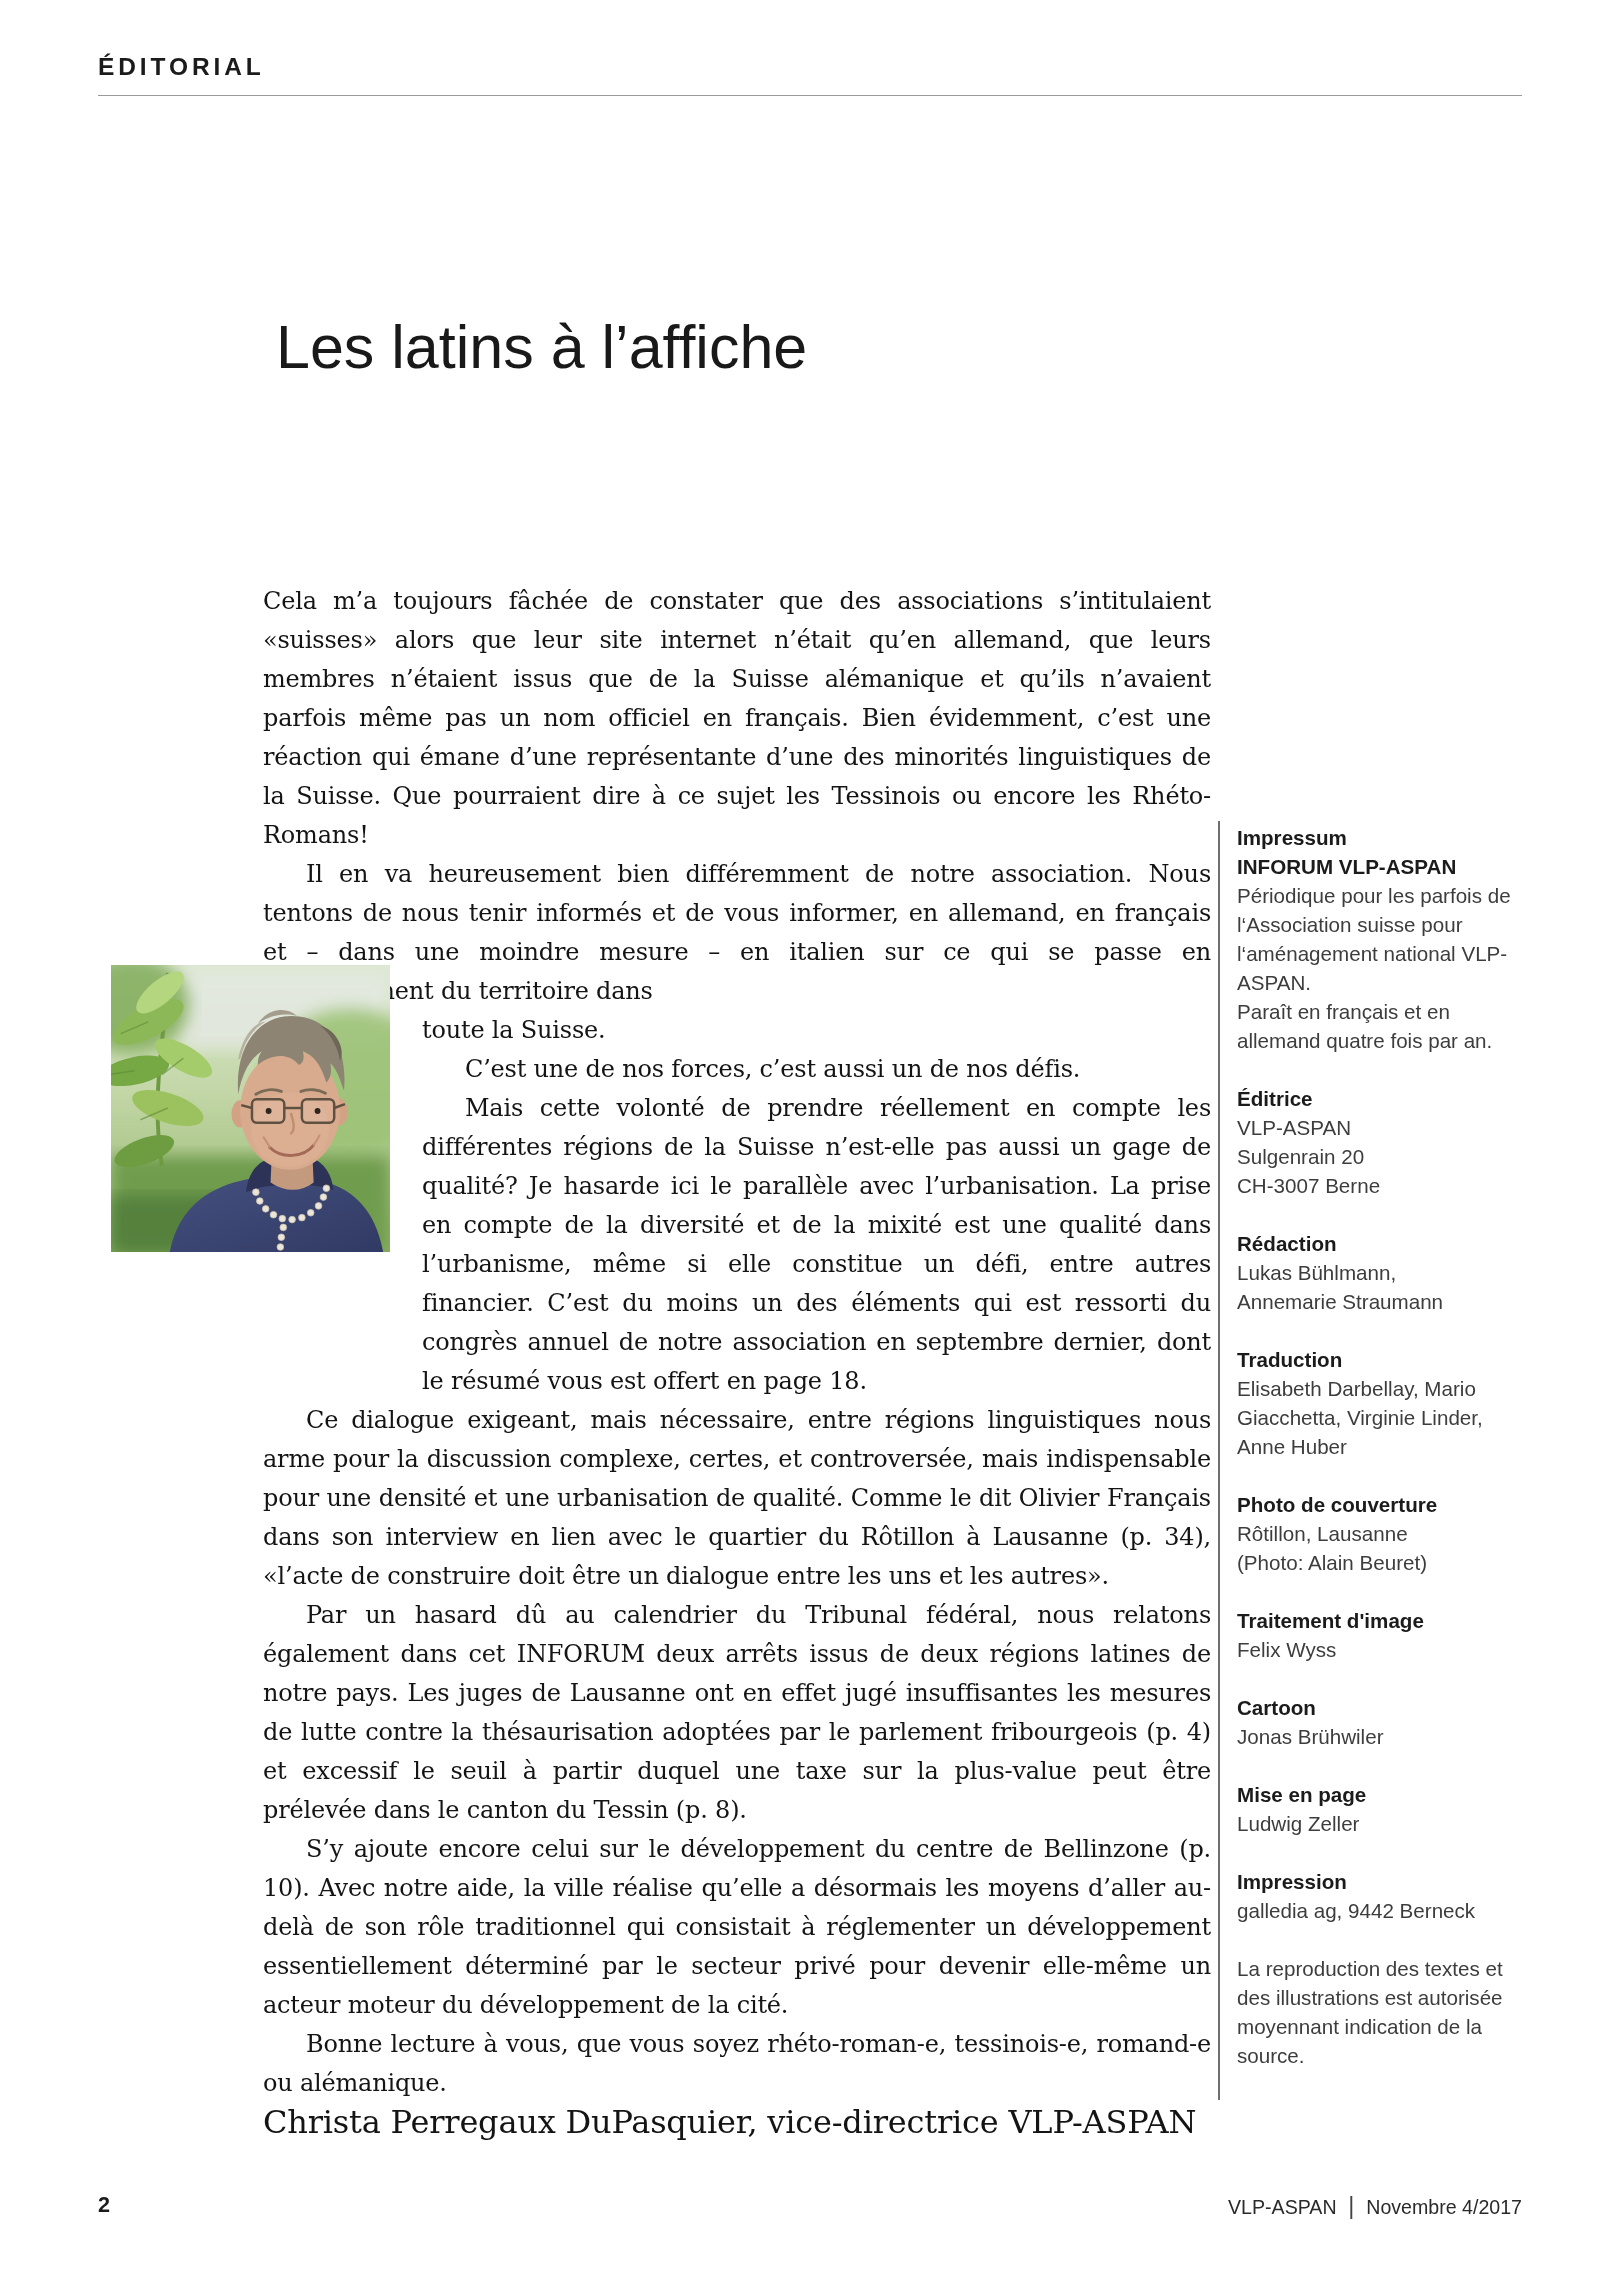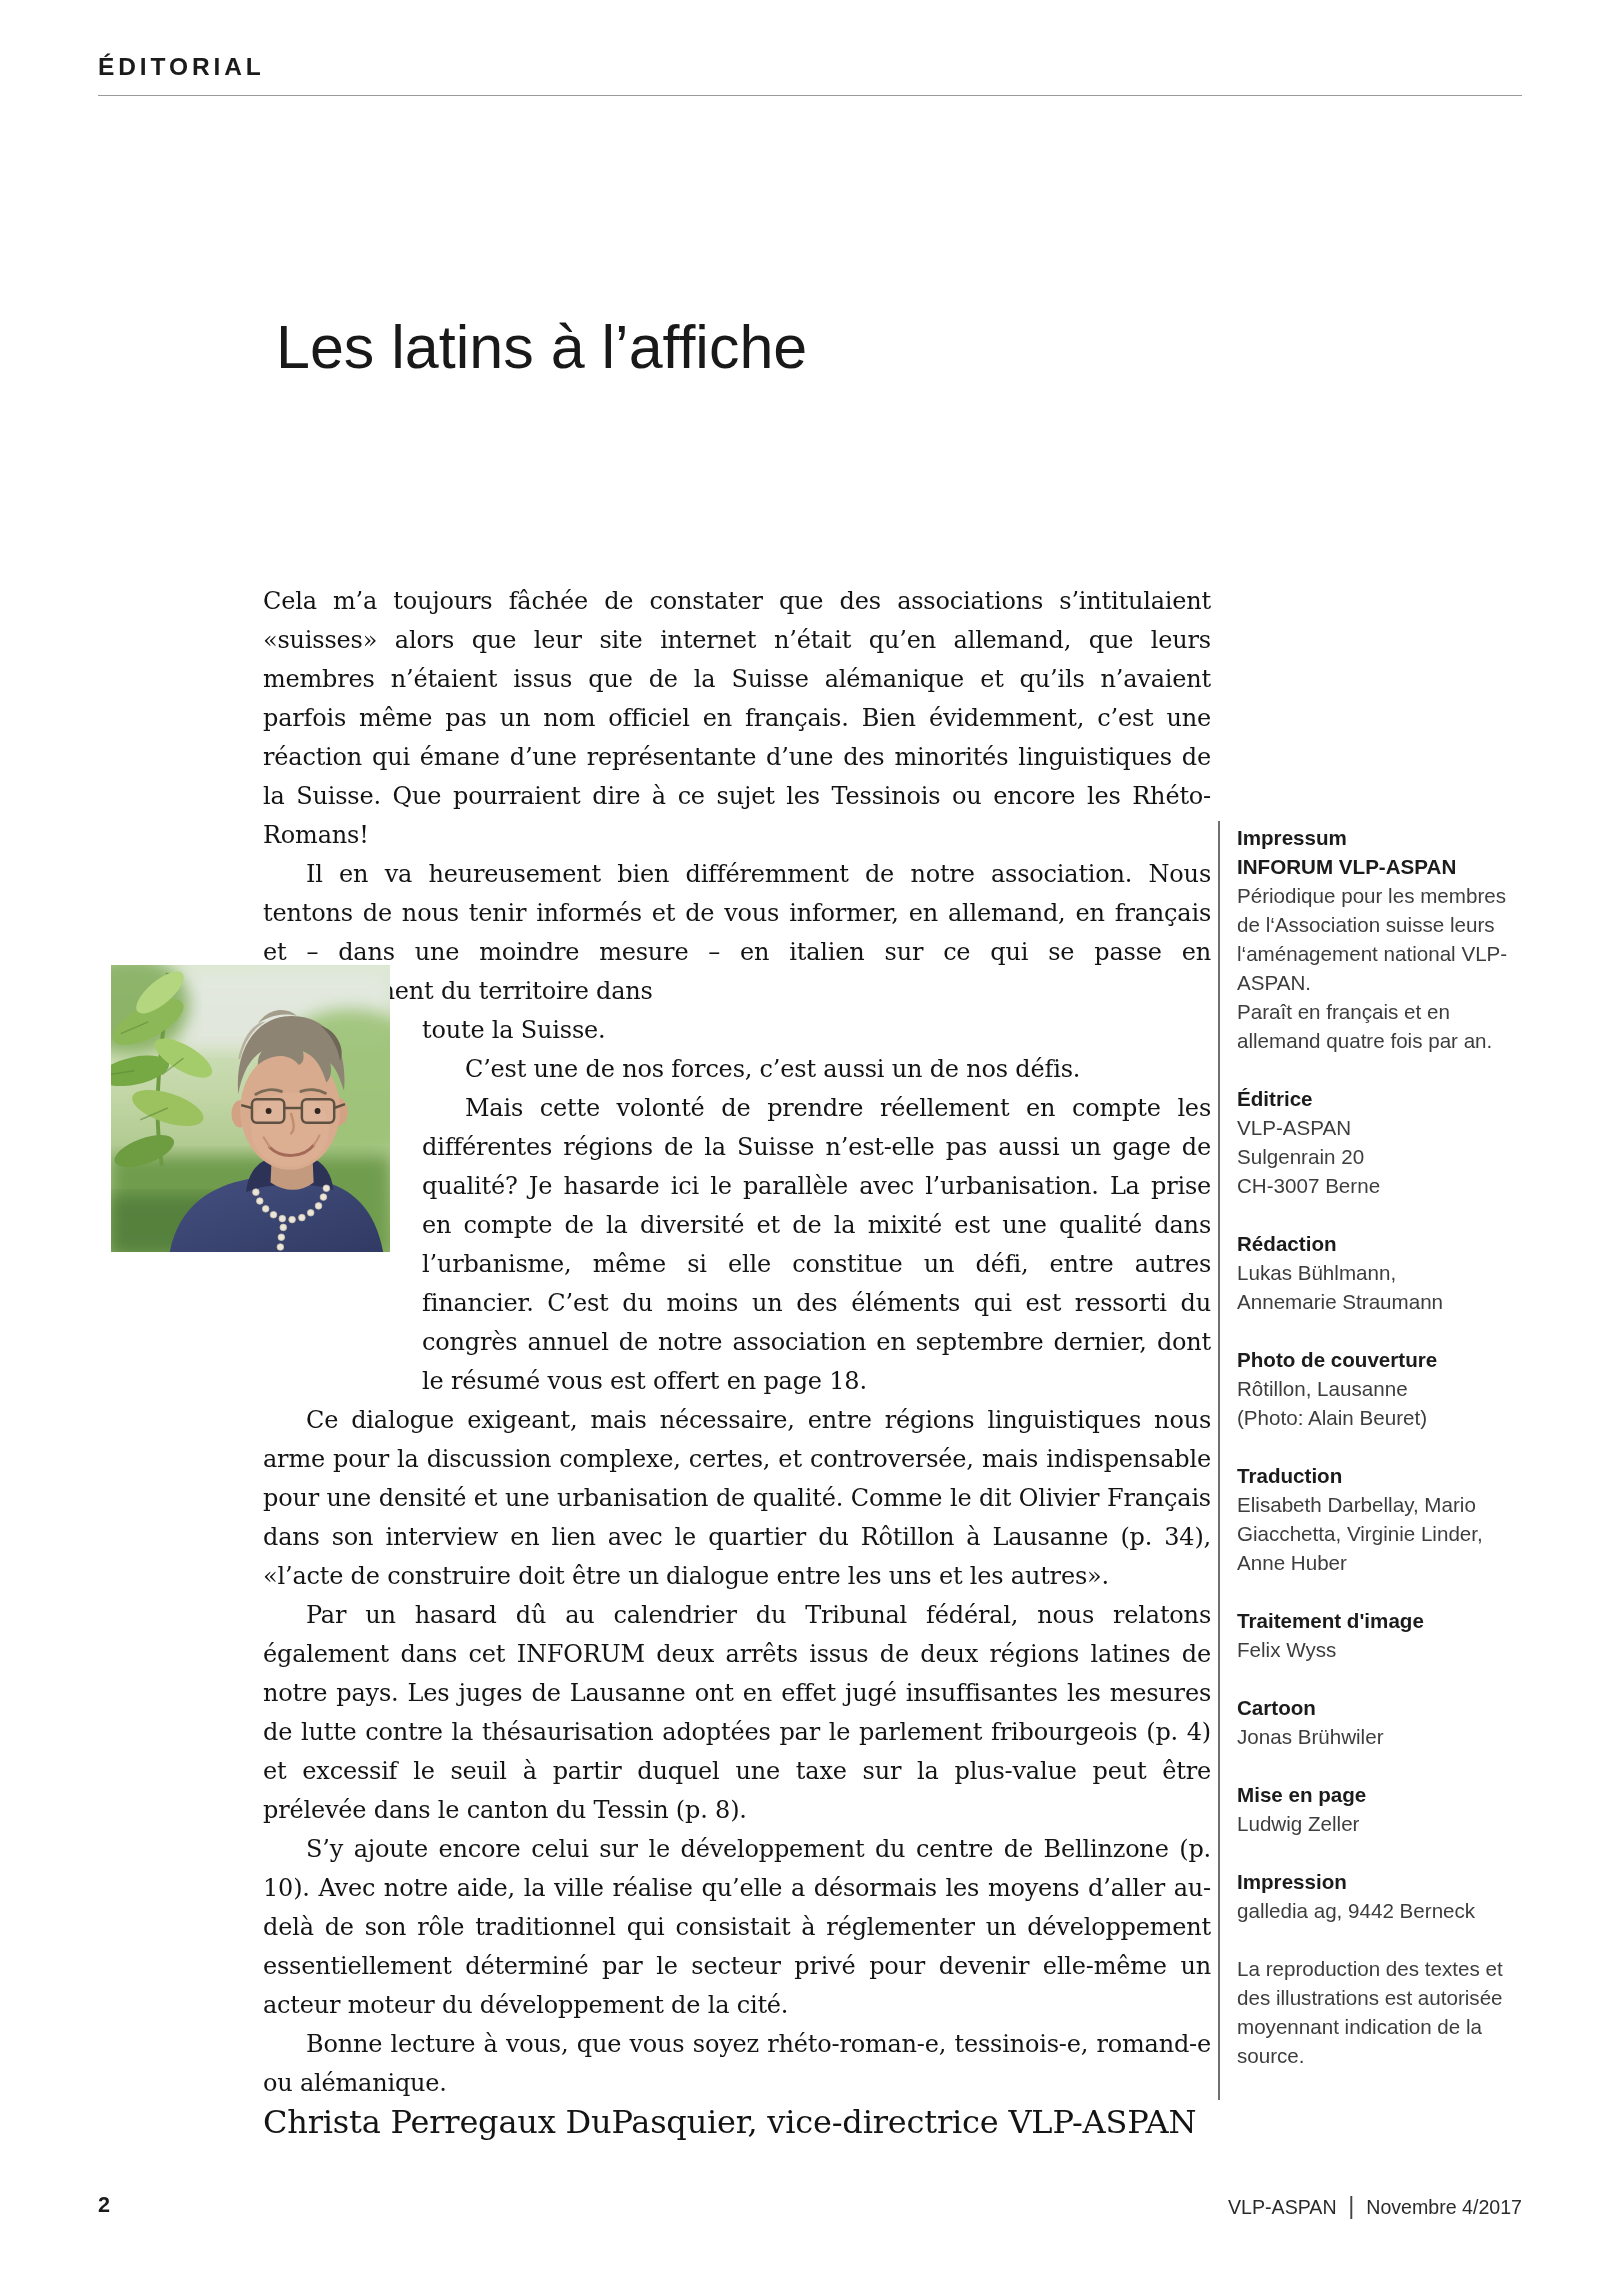--- a/index.html
+++ b/index.html
@@ -177,46 +177,46 @@
       </g>
     </svg>
   </div>
 
   <div class="sidebar-rule"></div>
   <div class="sidebar">
 
     <div class="sb-sec">
       <div class="sb-head">Impressum</div>
       <div class="sb-head">INFORUM VLP-ASPAN</div>
-      <div class="sb-line">Périodique pour les membres de l‘Association suisse leurs l‘aménagement national VLP-ASPAN.</div>
+      <div class="sb-line">Périodique pour les parfois de l‘Association suisse pour l‘aménagement national VLP-ASPAN.</div>
       <div class="sb-line">Paraît en français et en allemand quatre fois par an.</div>
     </div>
 
     <div class="sb-sec">
       <div class="sb-head">Éditrice</div>
       <div class="sb-line">VLP-ASPAN</div>
       <div class="sb-line">Sulgenrain 20</div>
       <div class="sb-line">CH-3007 Berne</div>
     </div>
 
     <div class="sb-sec">
       <div class="sb-head">Rédaction</div>
       <div class="sb-line">Lukas Bühlmann,</div>
       <div class="sb-line">Annemarie Straumann</div>
     </div>
 
     <div class="sb-sec">
+      <div class="sb-head">Traduction</div>
+      <div class="sb-line">Elisabeth Darbellay, Mario Giacchetta, Virginie Linder, Anne Huber</div>
+    </div>
+
+    <div class="sb-sec">
       <div class="sb-head">Photo de couverture</div>
       <div class="sb-line">Rôtillon, Lausanne</div>
       <div class="sb-line">(Photo: Alain Beuret)</div>
-    </div>
-
-    <div class="sb-sec">
-      <div class="sb-head">Traduction</div>
-      <div class="sb-line">Elisabeth Darbellay, Mario Giacchetta, Virginie Linder, Anne Huber</div>
     </div>
 
     <div class="sb-sec">
       <div class="sb-head">Traitement d'image</div>
       <div class="sb-line">Felix Wyss</div>
     </div>
 
     <div class="sb-sec">
       <div class="sb-head">Cartoon</div>
       <div class="sb-line">Jonas Brühwiler</div>

